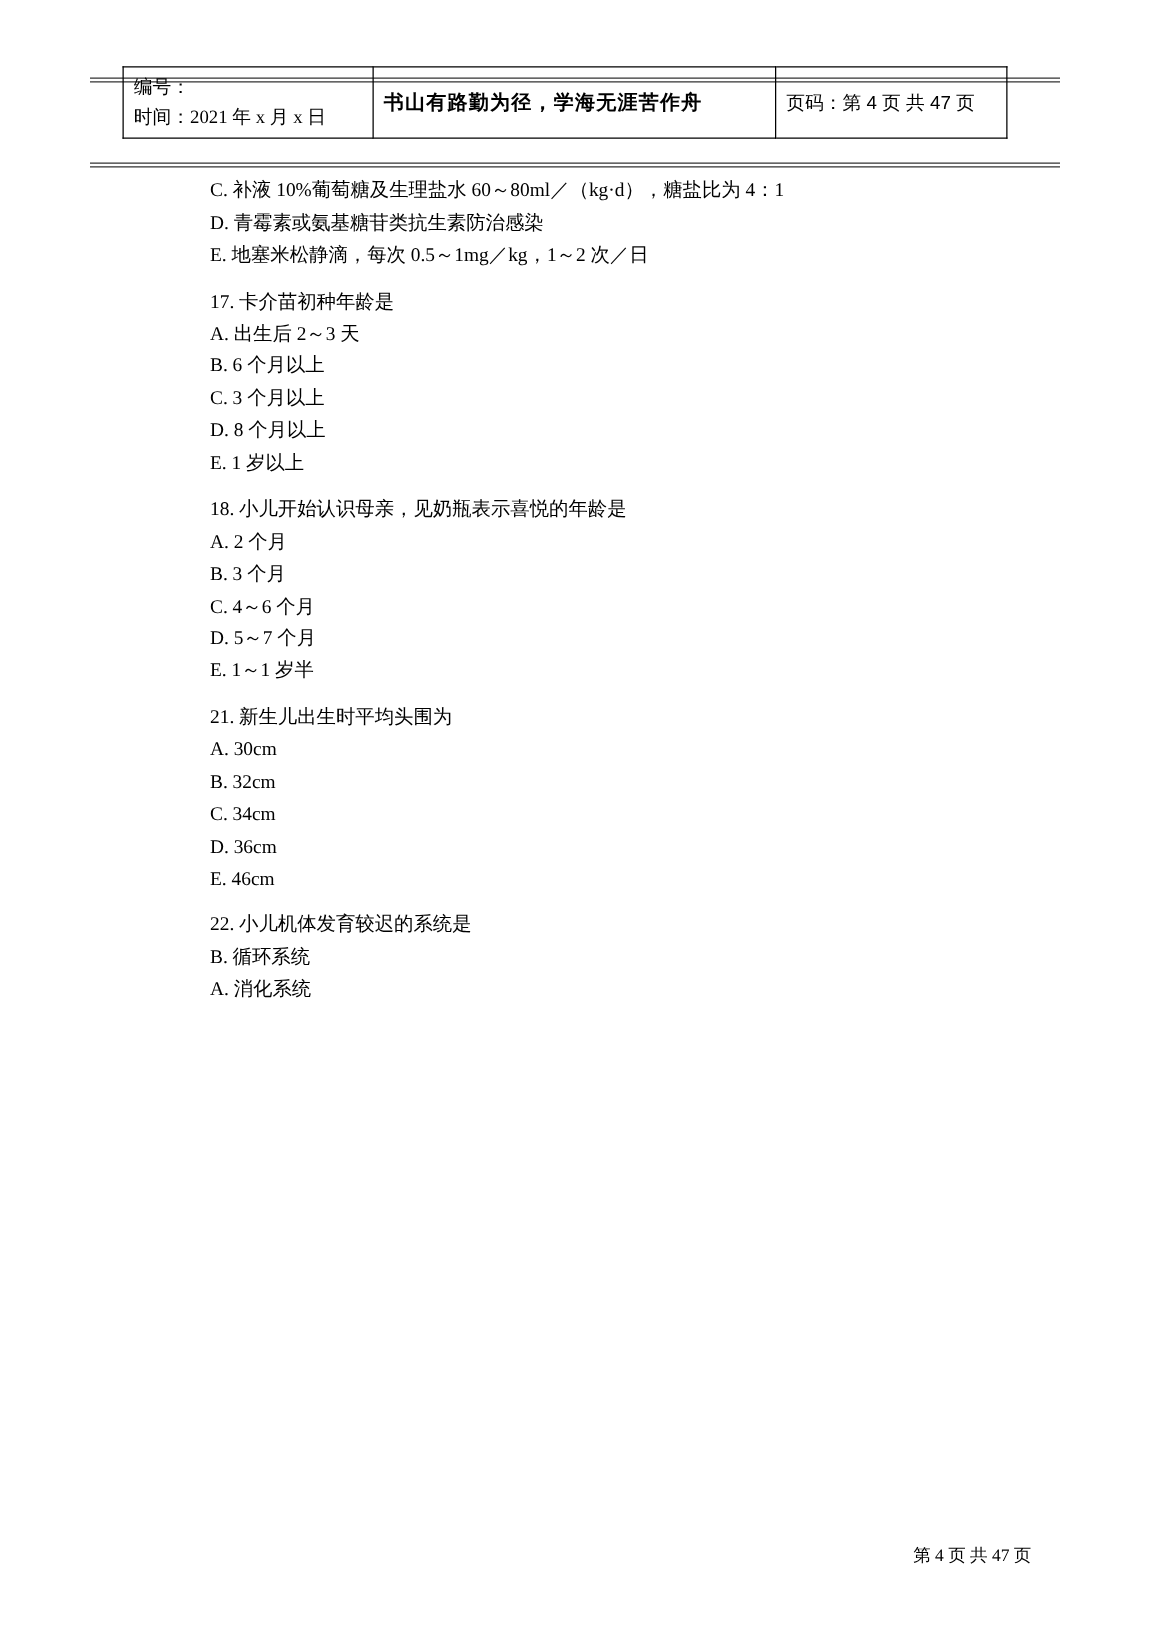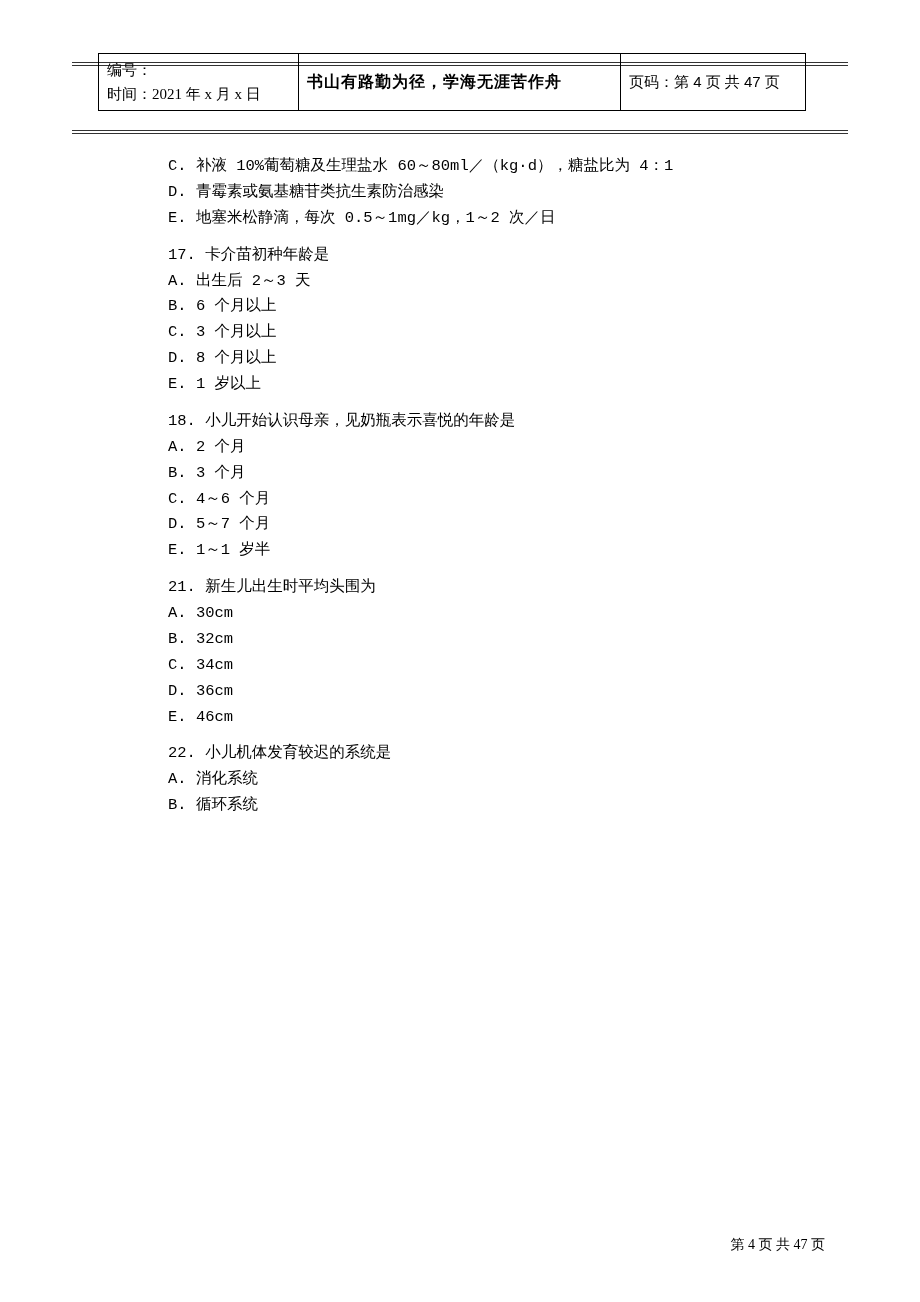--- a/index.html
+++ b/index.html
@@ -52,26 +52,26 @@
     letter-spacing: 1px;
     font-family: "SimHei", "黑体", sans-serif;
   }
   .hdr-right {
     width: 185px;
     font-family: Liberation Sans, sans-serif;
   }
 
   .content {
     position: absolute;
-    top: 154px;
+    top: 140px;
     left: 168px;
     right: 120px;
     font-size: 15.5px;
     line-height: 1.67;
-    font-family: Liberation Mono, monospace;
+    font-family: Liberation Serif, serif;
   }
   .question { margin-top: 11px; }
   .question:first-child { margin-top: 0; }
   .opt, .stem { white-space: pre-wrap; }
 
   .footer {
     position: absolute;
     bottom: 48px;
     right: 95px;
     font-size: 14px;
@@ -137,18 +137,18 @@
     <div class="stem">21. 新生儿出生时平均头围为</div>
     <div class="opt">A. 30cm</div>
     <div class="opt">B. 32cm</div>
     <div class="opt">C. 34cm</div>
     <div class="opt">D. 36cm</div>
     <div class="opt">E. 46cm</div>
   </div>
 
   <div class="question">
     <div class="stem">22. 小儿机体发育较迟的系统是</div>
+    <div class="opt">B. 循环系统</div>
     <div class="opt">A. 消化系统</div>
-    <div class="opt">B. 循环系统</div>
   </div>
 </div>
 
 <div class="footer">第 4 页 共 47 页</div>
 
 </body></html>

